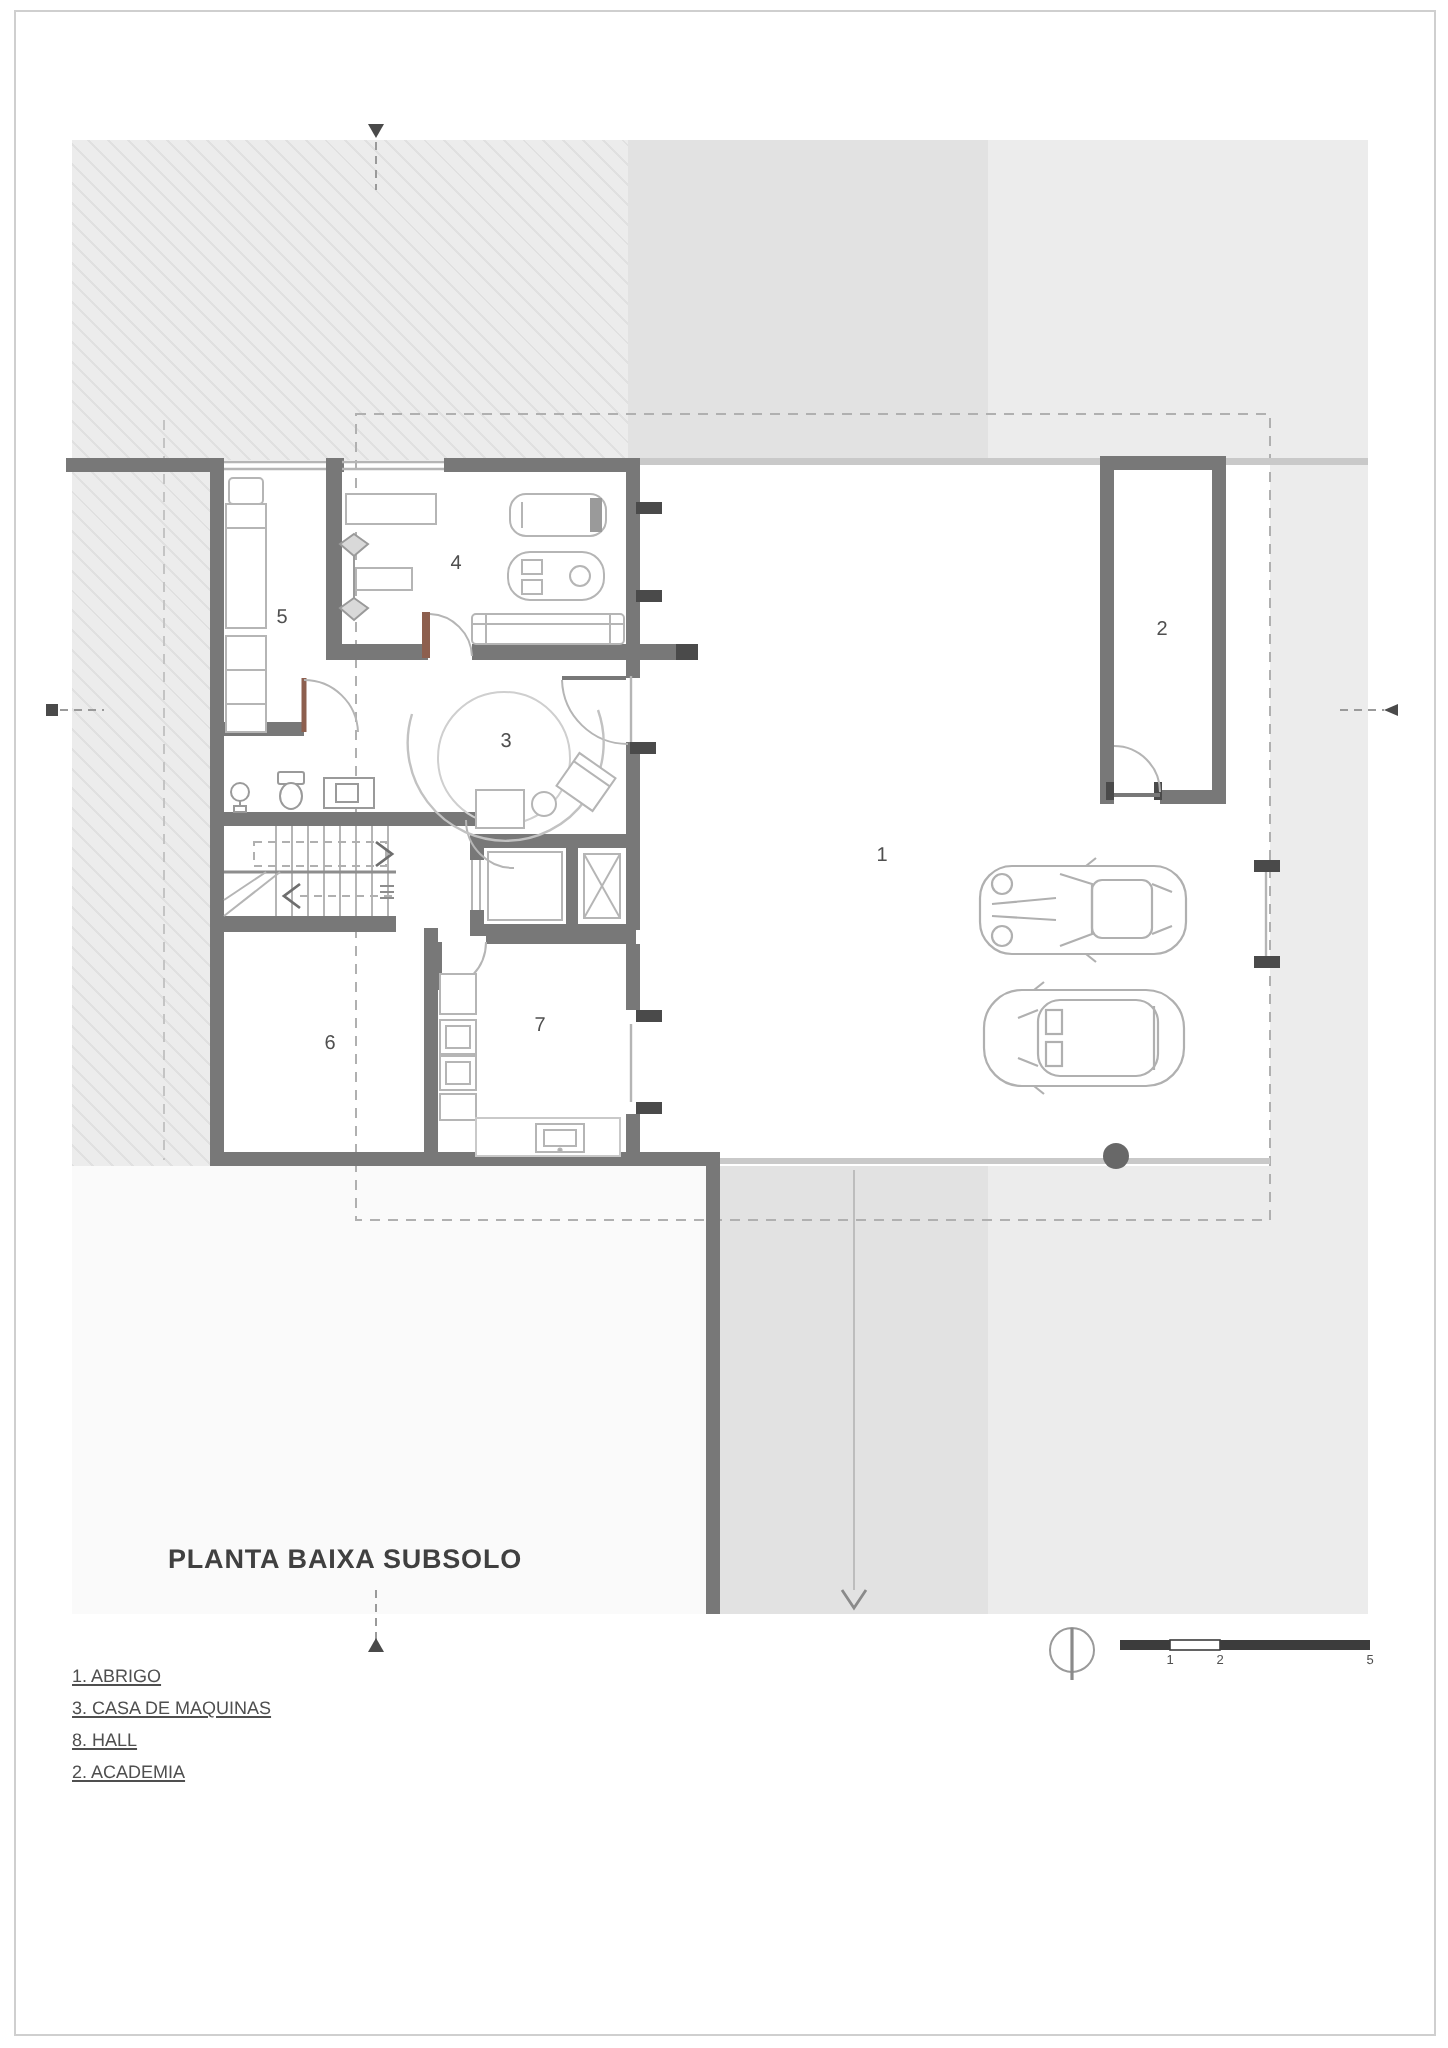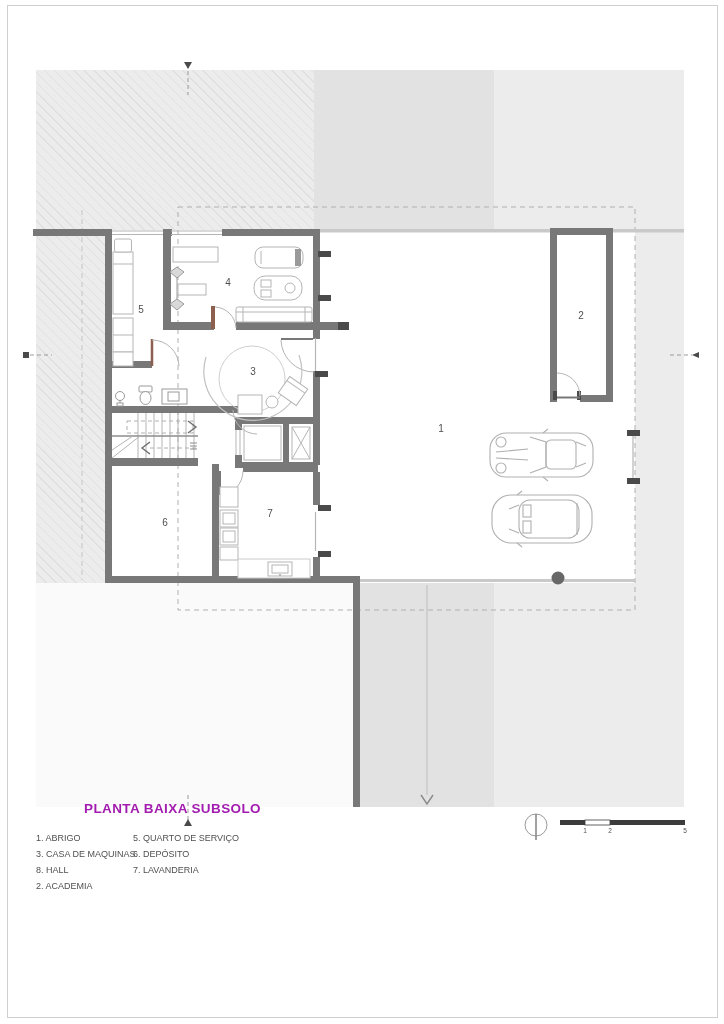--- a/index.html
+++ b/index.html
@@ -7,23 +7,23 @@
         font-family:"Liberation Sans", sans-serif;}
   .abs{position:absolute;}
   #frame{left:7px;top:5px;width:709px;height:1011px;border:1px solid #cfcfcf;}
   .terrain{background:#ececec;}
   .terrain.dark{background:#e2e2e2;}
   .terrain.pale{background:#fafafa;}
   .hatch{background-image:repeating-linear-gradient(45deg, rgba(120,120,120,0.10) 0px, rgba(120,120,120,0.10) 1px, transparent 1px, transparent 7px);}
   #plan-svg{left:0;top:0;}
   .room-label{font-size:10px;color:#4f4f4f;transform:translate(-50%,-50%);}
   .scale-label{font-size:6.5px;color:#4f4f4f;transform:translate(-50%,0);}
-  #title{left:36px;top:801px;font-size:13.5px;font-weight:bold;color:#a21caf;letter-spacing:0.4px;padding-left:48px;}
+  #title{left:36px;top:772px;font-size:13.5px;font-weight:bold;color:#404040;letter-spacing:0.4px;padding-left:48px;}
   .legend-col{top:830px;font-size:9px;color:#4f4f4f;line-height:16px;}
-  #legend-col1{left:36px;}
+  #legend-col1{left:36px;text-decoration:underline;}
   #legend-col2{left:133px;}
 </style>
 </head>
 <body>
 
 <div id="page">
 
   <div id="frame" class="abs"></div>
 
   <div class="abs terrain hatch" style="left:36px;top:70px;width:278px;height:161px"></div>
@@ -275,19 +275,14 @@
   <span class="abs scale-label" style="left:685px;top:827px">5</span>
 
   <div id="title" class="abs">PLANTA BAIXA SUBSOLO</div>
 
   <div id="legend-col1" class="abs legend-col">
     <div>1. ABRIGO</div>
     <div>3. CASA DE MAQUINAS</div>
     <div>8. HALL</div>
     <div>2. ACADEMIA</div>
   </div>
-  <div id="legend-col2" class="abs legend-col">
-    <div>5. QUARTO DE SERVIÇO</div>
-    <div>6. DEPÓSITO</div>
-    <div>7. LAVANDERIA</div>
-  </div>
 
 </div>
 
 </body></html>

